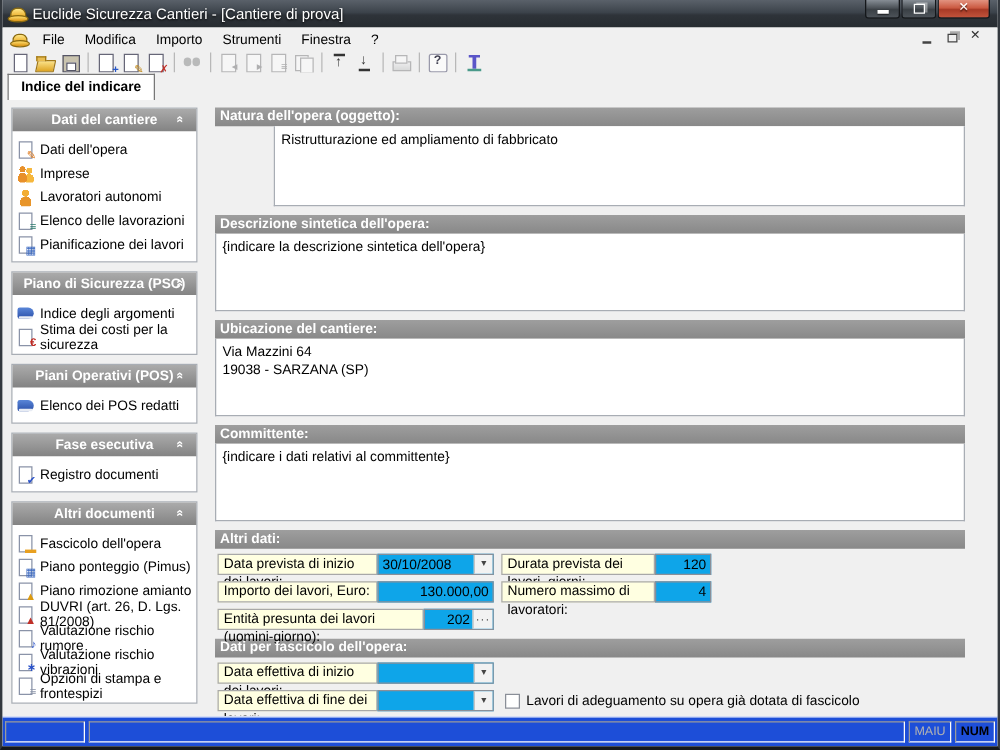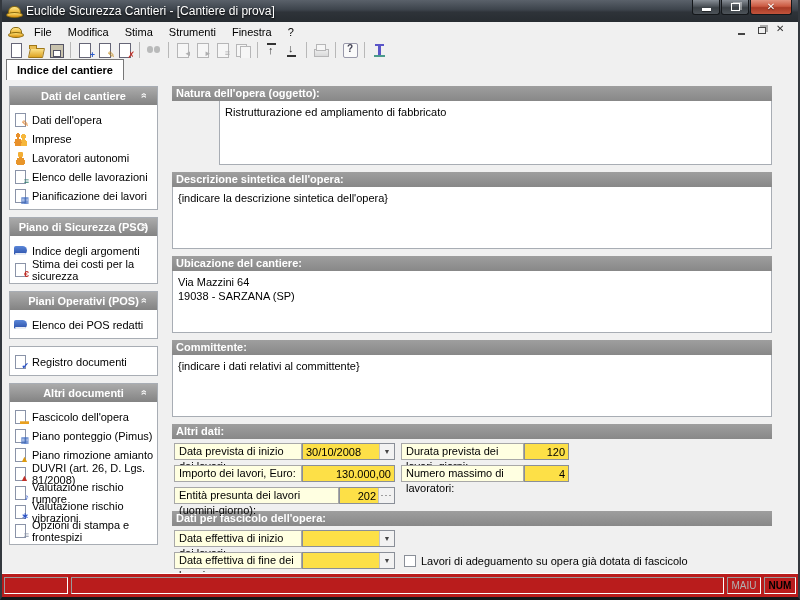--- a/index.html
+++ b/index.html
@@ -100,36 +100,36 @@
   
   .main{position:absolute;left:170px;right:26px;top:6px;}
   .shead{height:15px;background:linear-gradient(#9e9e9e,#888);color:#fff;font-weight:bold;line-height:15px;padding-left:4px;}
   .sbox{background:#fff;border:1px solid #a8adb4;border-top:none;padding:4px 5px;white-space:pre-line;line-height:14px;}
   .h64{height:64px;margin-left:47px;}.h62{height:62px;}
   .secgap{height:7px;}
   .formarea{padding:4px 0 2px 2px;}
   .frow{display:flex;align-items:center;margin-bottom:5px;}
   .flabel{background:#ffffe1;border:1px solid #a8a8a8;height:17px;line-height:15px;padding:0 4px;flex:0 0 auto;}
   .w128{width:128px;}.w124{width:123px;}.w165{width:165px;}
-  .finput{background:#fde047;border:1px solid #8a8f98;height:17px;display:flex;align-items:center;padding:0 3px;flex:0 0 auto;}
+  .finput{background:#0ea5e9;border:1px solid #8a8f98;height:17px;display:flex;align-items:center;padding:0 3px;flex:0 0 auto;}
   .dd{width:93px;padding:0;justify-content:space-between;}
   .ddval{padding-left:3px;}
   .ddbtn{width:15px;height:15px;background:#f2f2f2;border-left:1px solid #c4c4c4;display:flex;align-items:center;justify-content:center;color:#444;font-size:7px;}
   .ddbtn::before{content:"▼";}
   .numin{justify-content:flex-end;}
   .w45{width:45px;}.w93{width:93px;}
   .gapcol{width:6px;flex:0 0 6px;}
   .entbox{width:56px;padding:0;justify-content:flex-end;}
   .entval{padding-right:2px;}
   .entbtn{width:16px;height:15px;background:#f2f2f2;border-left:1px solid #c4c4c4;color:#333;font-size:9px;line-height:14px;text-align:center;letter-spacing:1px;}
   .entbtn::before{content:"···";}
   .cb{width:12px;height:12px;background:#fff;border:1px solid #8a8f98;margin:0 5px 0 9px;flex:0 0 12px;}
   .cblabel{line-height:14px;}
   
-  .statusbar{position:absolute;left:0;right:0;bottom:0;height:24px;background:#b91c1c;border-top:1px solid #fff;
+  .statusbar{position:absolute;left:0;right:0;bottom:0;height:24px;background:#1d4ed8;border-top:1px solid #fff;
     display:flex;align-items:center;padding:0 2px;gap:3px;}
   .sp{height:17px;border:1px solid;border-color:#9a9a9a #fdfdfd #fdfdfd #9a9a9a;display:flex;align-items:center;justify-content:center;font-size:10px;}
   .sp1{flex:0 0 64px;}
   .sp2{flex:1;}
   .spcaps{flex:0 0 34px;color:#b2b2b2;}
   .spnum{flex:0 0 32px;color:#000;font-weight:bold;}
 </style>
 </head>
 <body>
 
@@ -142,21 +142,21 @@
       <span class="wb wb-min"></span>
       <span class="wb wb-restore"></span>
       <span class="wb close wb-close"></span>
     </div>
   </div>
 
   <div class="menubar">
     <span class="mdiicon"></span>
     <span class="menuitem">File</span>
     <span class="menuitem">Modifica</span>
-    <span class="menuitem">Stima</span>
+    <span class="menuitem">Importo</span>
     <span class="menuitem">Strumenti</span>
     <span class="menuitem">Finestra</span>
     <span class="menuitem">?</span>
     <div class="mdibtns">
       <span class="mdib mdib-min"></span>
       <span class="mdib mdib-restore"></span>
       <span class="mdib mdib-close"></span>
     </div>
   </div>
 
@@ -192,21 +192,21 @@
     <span class="ticon t-down"></span>
     <span class="tsep"></span>
     <span class="ticon t-print dis"></span>
     <span class="tsep"></span>
     <span class="ticon t-help"></span>
     <span class="tsep"></span>
     <span class="ticon t-exit"></span>
   </div>
 
   <div class="tabstrip">
-    <div class="tab">Indice del cantiere</div>
+    <div class="tab">Indice del indicare</div>
   </div>
 
   <div class="client">
 
     <div class="sidebar">
 
       <div class="group">
         <div class="ghead">
           <span>Dati del cantiere</span>
           <span class="chev"></span>
@@ -267,20 +267,24 @@
         </div>
         <div class="gitems">
           <div class="gitem">
             <span class="sicon i-book"></span>
             <span class="gl">Elenco dei POS redatti</span>
           </div>
         </div>
       </div>
 
       <div class="group">
+        <div class="ghead">
+          <span>Fase esecutiva</span>
+          <span class="chev"></span>
+        </div>
         <div class="gitems">
           <div class="gitem">
             <span class="sicon spage">
                 <span class="sbadge" style="color:#2a52c8">✔</span>
               </span>
             <span class="gl">Registro documenti</span>
           </div>
         </div>
       </div>
 

